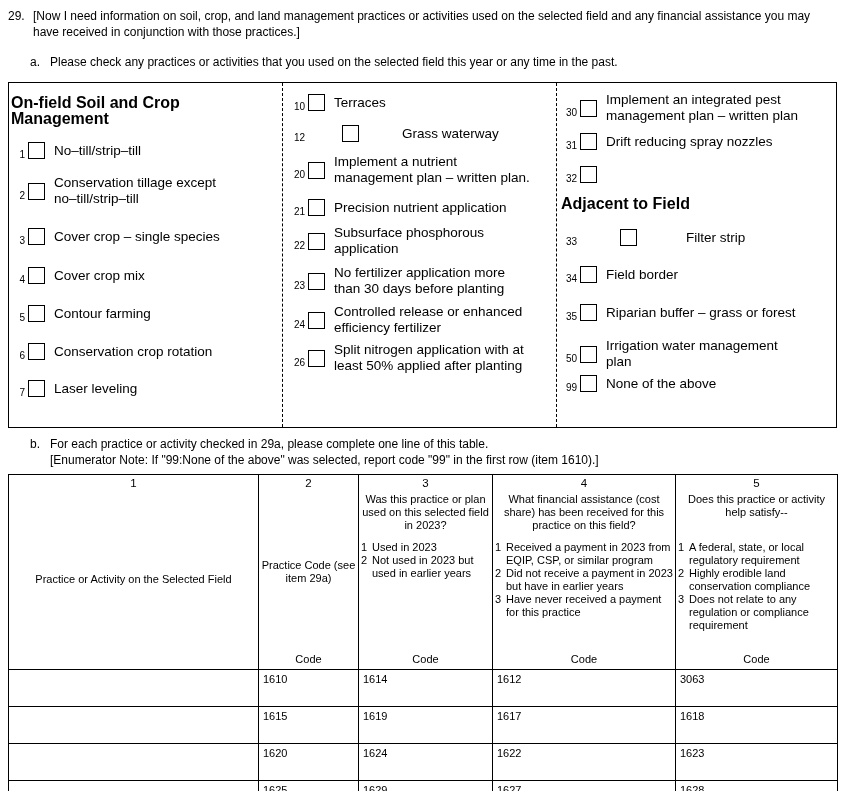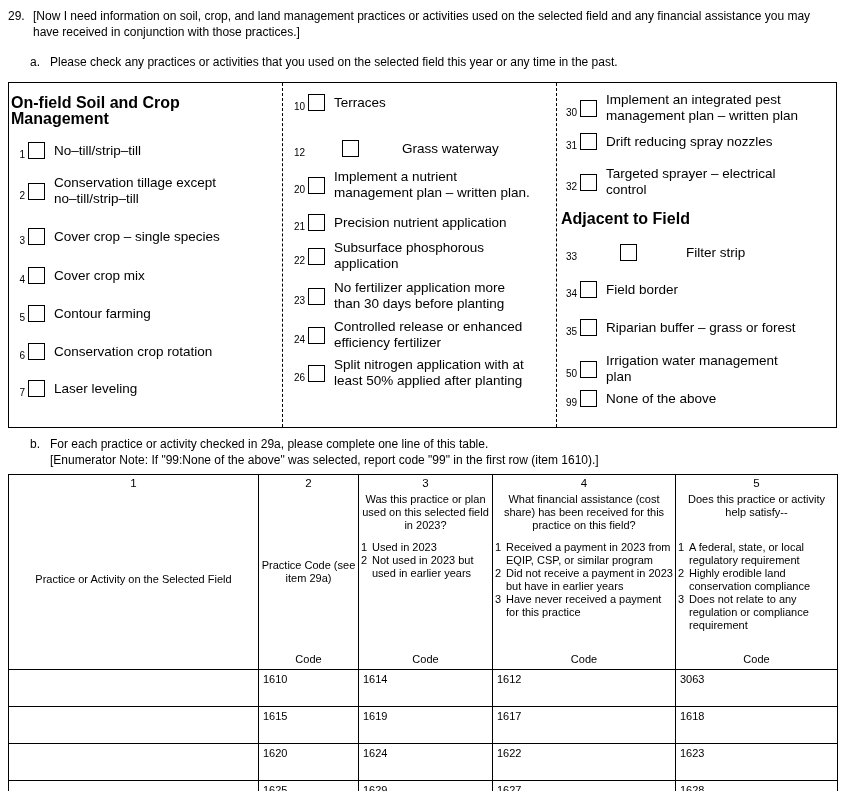--- a/index.html
+++ b/index.html
@@ -33,21 +33,21 @@
   .item{display:flex;align-items:center;}
   .item .num{width:14px;flex:none;text-align:right;font-size:10px;margin-right:3px;position:relative;top:4px;}
   .pcol2 .item .num,.pcol3 .item .num{width:16px;}
   .cb{width:15px;height:15px;border:1.6px solid #000;background:#fff;flex:none;margin-right:9px;}
   .ilabel{font-size:13.5px;line-height:16px;white-space:pre-line;}
 
   
   .pcol1 .i0{margin-top:15px;} .pcol1 .i1{margin-top:16px;} .pcol1 .i2{margin-top:21px;}
   .pcol1 .i3{margin-top:22px;} .pcol1 .i4{margin-top:21px;} .pcol1 .i5{margin-top:21px;}
   .pcol1 .i6{margin-top:20px;}
-  .pcol2 .i0{margin-top:11px;} .pcol2 .i1{margin-top:29px;gap:34px;} .pcol2 .i2{margin-top:12px;}
+  .pcol2 .i0{margin-top:11px;} .pcol2 .i1{margin-top:14px;gap:34px;} .pcol2 .i2{margin-top:12px;}
   .pcol2 .i3{margin-top:13px;} .pcol2 .i4{margin-top:9px;}  .pcol2 .i5{margin-top:8px;}
   .pcol2 .i6{margin-top:7px;}  .pcol2 .i7{margin-top:6px;}
   .pcol3 .i0{margin-top:9px;}  .pcol3 .i1{margin-top:9px;}  .pcol3 .i2{margin-top:16px;}
   .pcol3 .phead{margin-top:13px;}
   .pcol3 .i3{margin-top:17px;gap:40px;} .pcol3 .i4{margin-top:20px;align-items:center;} .pcol3 .i5{margin-top:21px;}
   .pcol3 .i6{margin-top:17px;} .pcol3 .i7{margin-top:5px;}
 
   
   table{border-collapse:collapse;table-layout:fixed;width:829px;margin:6px 8px 0 8px;}
   table,td{border:1px solid #000;}
@@ -178,22 +178,20 @@
 management plan – written plan</span>
     </div>
     <div class="item i1">
       <span class="num">31</span>
       <span class="cb"></span>
       <span class="ilabel">Drift reducing spray nozzles</span>
     </div>
     <div class="item i2">
       <span class="num">32</span>
       <span class="cb"></span>
-      <span class="ilabel">Targeted sprayer – electrical
-control</span>
     </div>
     <div class="phead">Adjacent to Field</div>
     <div class="item i3">
       <span class="num">33</span>
       <span class="cb"></span>
       <span class="ilabel">Filter strip</span>
     </div>
     <div class="item i4">
       <span class="num">34</span>
       <span class="cb"></span>

